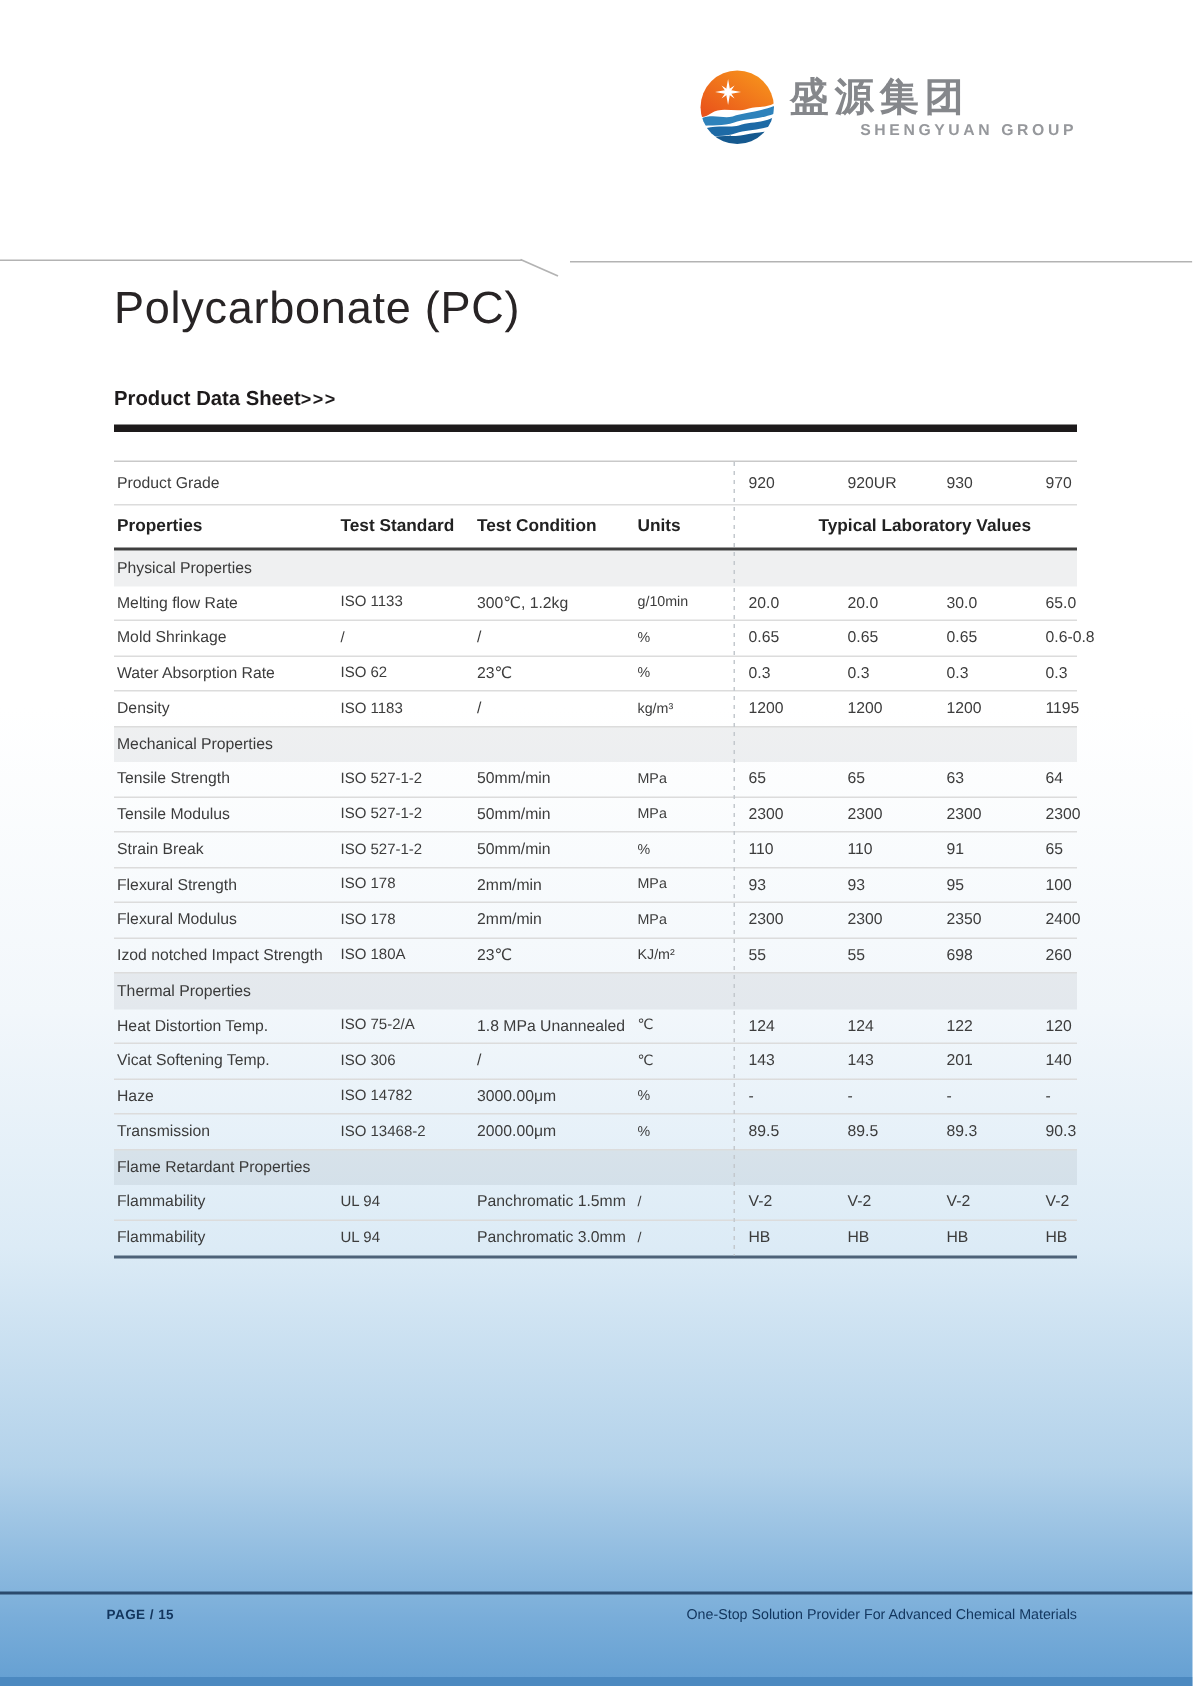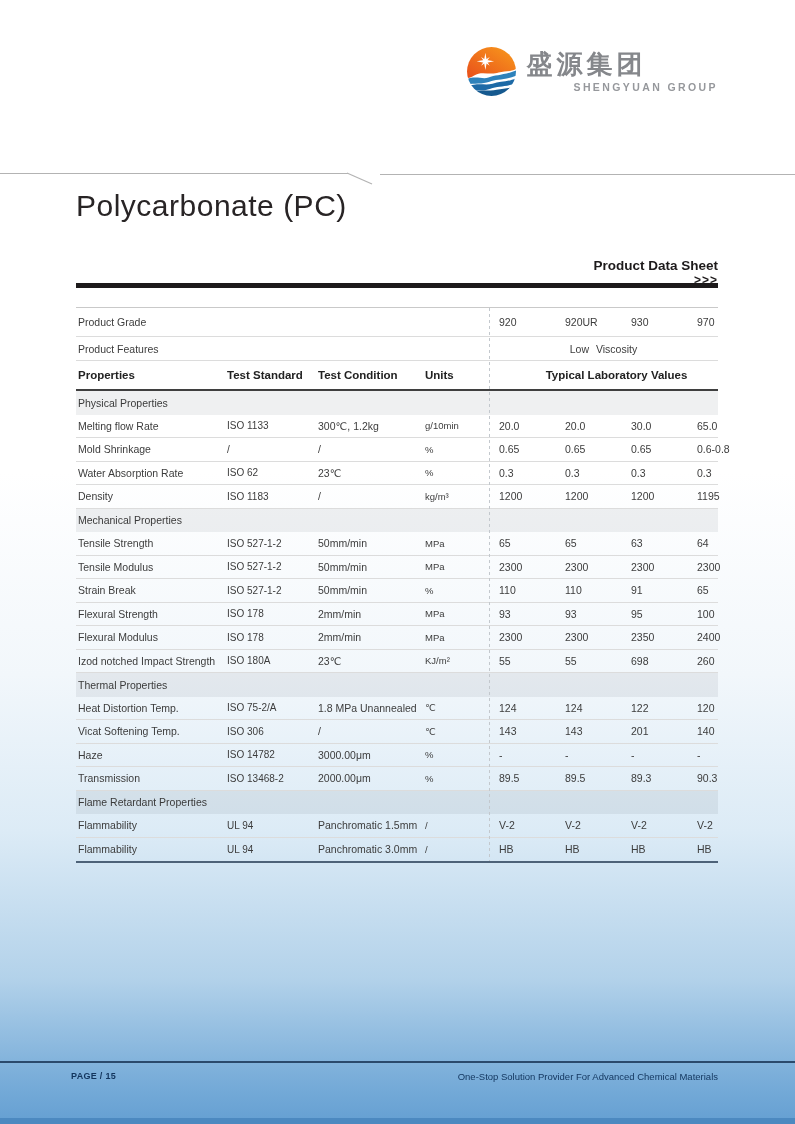--- a/index.html
+++ b/index.html
@@ -16,21 +16,21 @@
   .logo { position: absolute; top: 46px; right: 77px; display: flex; align-items: center; gap: 9px; }
   .logo-text { display: flex; flex-direction: column; align-items: flex-start; }
   .logo-cn { font-size: 26px; font-weight: 900; color: #85878b; letter-spacing: 4px; line-height: 1.1; white-space: nowrap; }
   .logo-en { font-size: 10.5px; font-weight: 600; color: #96989c; letter-spacing: 2.4px; margin-top: 3px; white-space: nowrap; margin-left: 47px; }
 
   
   .rule-svg { position: absolute; left: 0; top: 167px; }
 
   
   .title { position: absolute; left: 76px; top: 189px; font-size: 30px; font-weight: 400; color: #282425; letter-spacing: 0.5px; }
-  .sheet-head { position: absolute; left: 76px; top: 258px; width: 642px; display: flex; align-items: flex-end; flex-direction: column; }
+  .sheet-head { position: absolute; left: 76px; top: 258px; width: 642px; display: flex; align-items: flex-end; }
   .subtitle { font-size: 13.5px; font-weight: 700; color: #1d1a1b; }
   .chevrons { font-size: 12px; font-weight: 700; color: #1d1a1b; letter-spacing: 1px; }
   .black-bar { position: absolute; left: 76px; top: 283px; width: 642px; height: 5px; background: #1d1a1b; }
 
   
   .sheet-table {
     position: absolute; left: 76px; top: 307px; width: 642px;
     border-top: 1px solid #c9c9c9; border-bottom: 2px solid #4d6278;
     font-size: 10.5px; color: #3c3c3c;
   }
@@ -114,24 +114,20 @@
   <div class="black-bar"></div>
 
   <div class="sheet-table">
     <div class="trow r-grade">
       <div class="c-label">Product Grade</div>
       <div class="c-val">920</div>
       <div class="c-val">920UR</div>
       <div class="c-val">930</div>
       <div class="c-val c-v4">970</div>
     </div>
-    <div class="trow r-feat">
-      <div class="c-label">Product Features</div>
-      <div class="c-span feat-val">Low Viscosity</div>
-    </div>
     <div class="trow r-cols">
       <div class="c-prop">Properties</div>
       <div class="c-std">Test Standard</div>
       <div class="c-cond">Test Condition</div>
       <div class="c-unit">Units</div>
       <div class="c-span vh">Typical Laboratory Values</div>
     </div>
     <div id="table-body">
         <div class="trow r-sec">
           <div class="c-label">Physical Properties</div>

